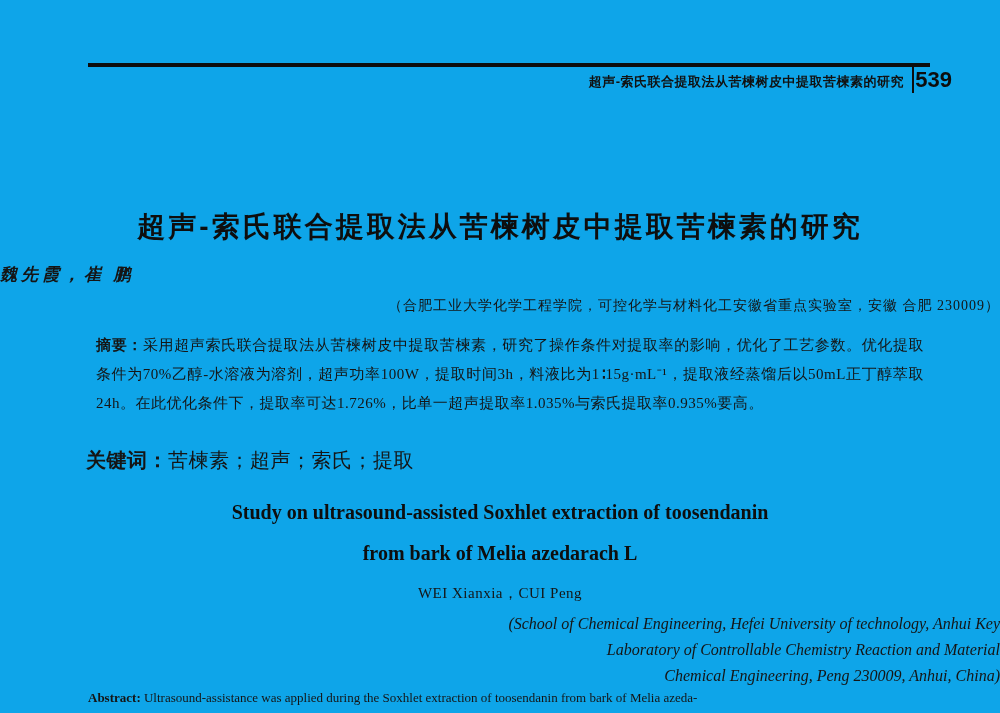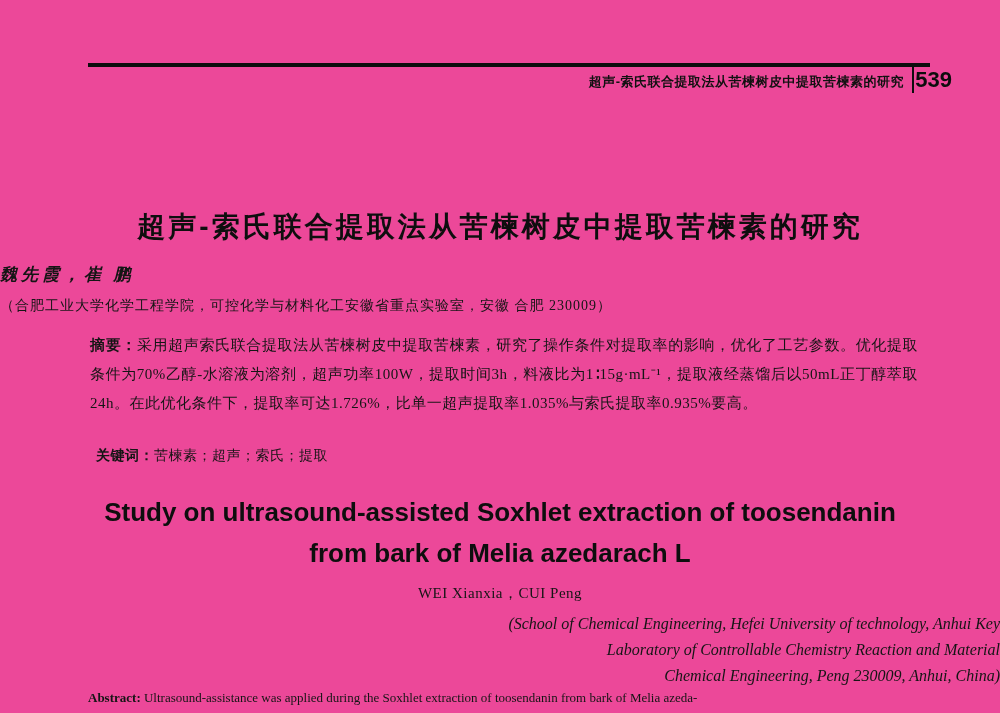--- a/index.html
+++ b/index.html
@@ -1,20 +1,20 @@
 <!DOCTYPE html>
 <html><head>
 <meta charset="utf-8">
 <style>
   html, body { margin: 0; padding: 0; background: #ffffff; }
   .page {
     position: relative;
     width: 1000px;
     height: 713px;
-    background: #ec4899;
+    background: #0ea5e9;
     overflow: hidden;
     color: #151515;
     font-family: "Liberation Serif", serif;
   }
 
   
   .header-rule {
     position: absolute;
     left: 88px; top: 63px;
     width: 842px; height: 0;
@@ -60,51 +60,51 @@
     top: 263px; left: 0; width: 100%;
     text-align: left;
     font-style: italic;
     font-weight: bold;
     font-size: 17px;
     letter-spacing: 4px;
   }
   .affiliation-zh {
     position: absolute;
     top: 297px; left: 0; width: 100%;
-    text-align: left;
+    text-align: right;
     font-size: 14px;
     letter-spacing: 1px;
   }
   .abstract-zh {
     position: absolute;
-    top: 330px; left: 90px; width: 828px;
+    top: 330px; left: 96px; width: 828px;
     font-size: 15px;
     line-height: 29px;
     text-align: justify;
     letter-spacing: 0.5px;
   }
   .abstract-zh .label, .keywords .label {
     font-family: "Liberation Sans", sans-serif;
     font-weight: bold;
   }
   .keywords {
     position: absolute;
-    top: 447px; left: 96px; width: 828px;
-    font-size: 14px;
+    top: 447px; left: 86px; width: 828px;
+    font-size: 20px;
     letter-spacing: 0.5px;
   }
 
   
   .title-en {
     position: absolute;
     top: 492px; left: 0; width: 100%;
     text-align: center;
-    font-family: Liberation Sans, sans-serif;
+    font-family: Liberation Serif, serif;
     font-weight: bold;
-    font-size: 26px;
+    font-size: 20px;
     line-height: 41px;
     color: #0e0e0e;
   }
   .authors-en {
     position: absolute;
     top: 584px; left: 0; width: 100%;
     text-align: center;
     font-family: Liberation Serif, serif;
     font-size: 15px;
     letter-spacing: 0.5px;

